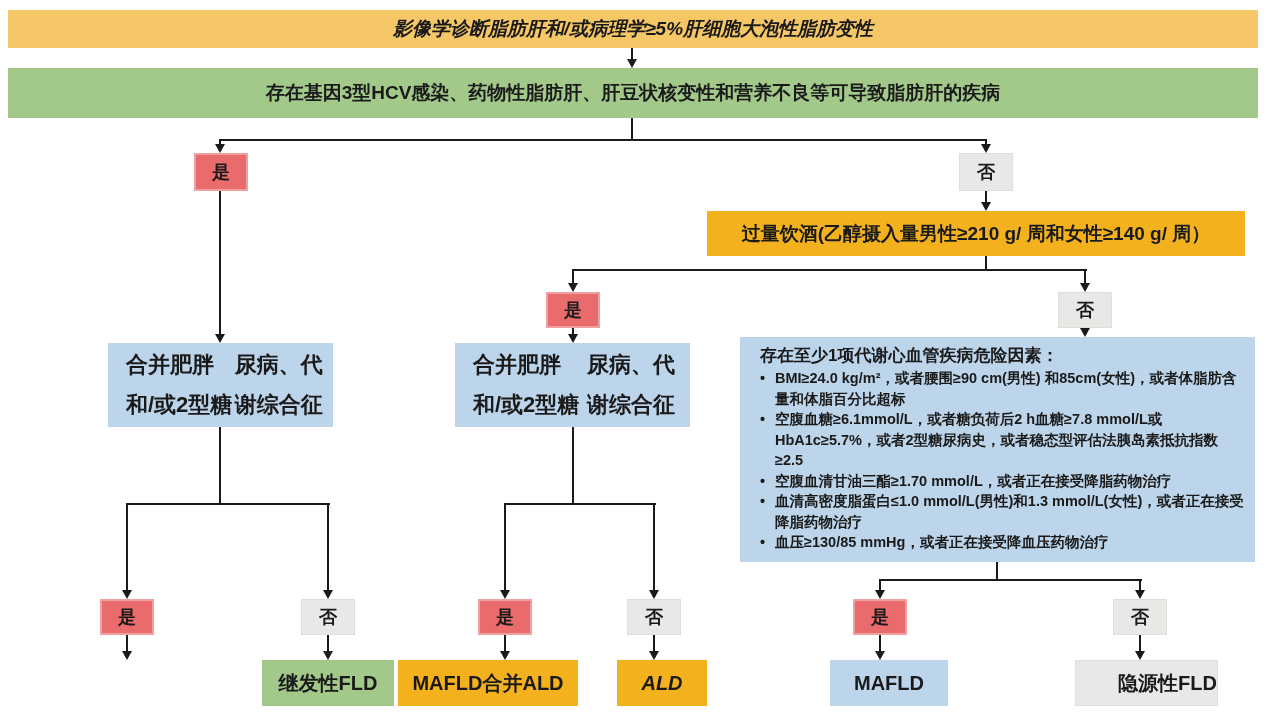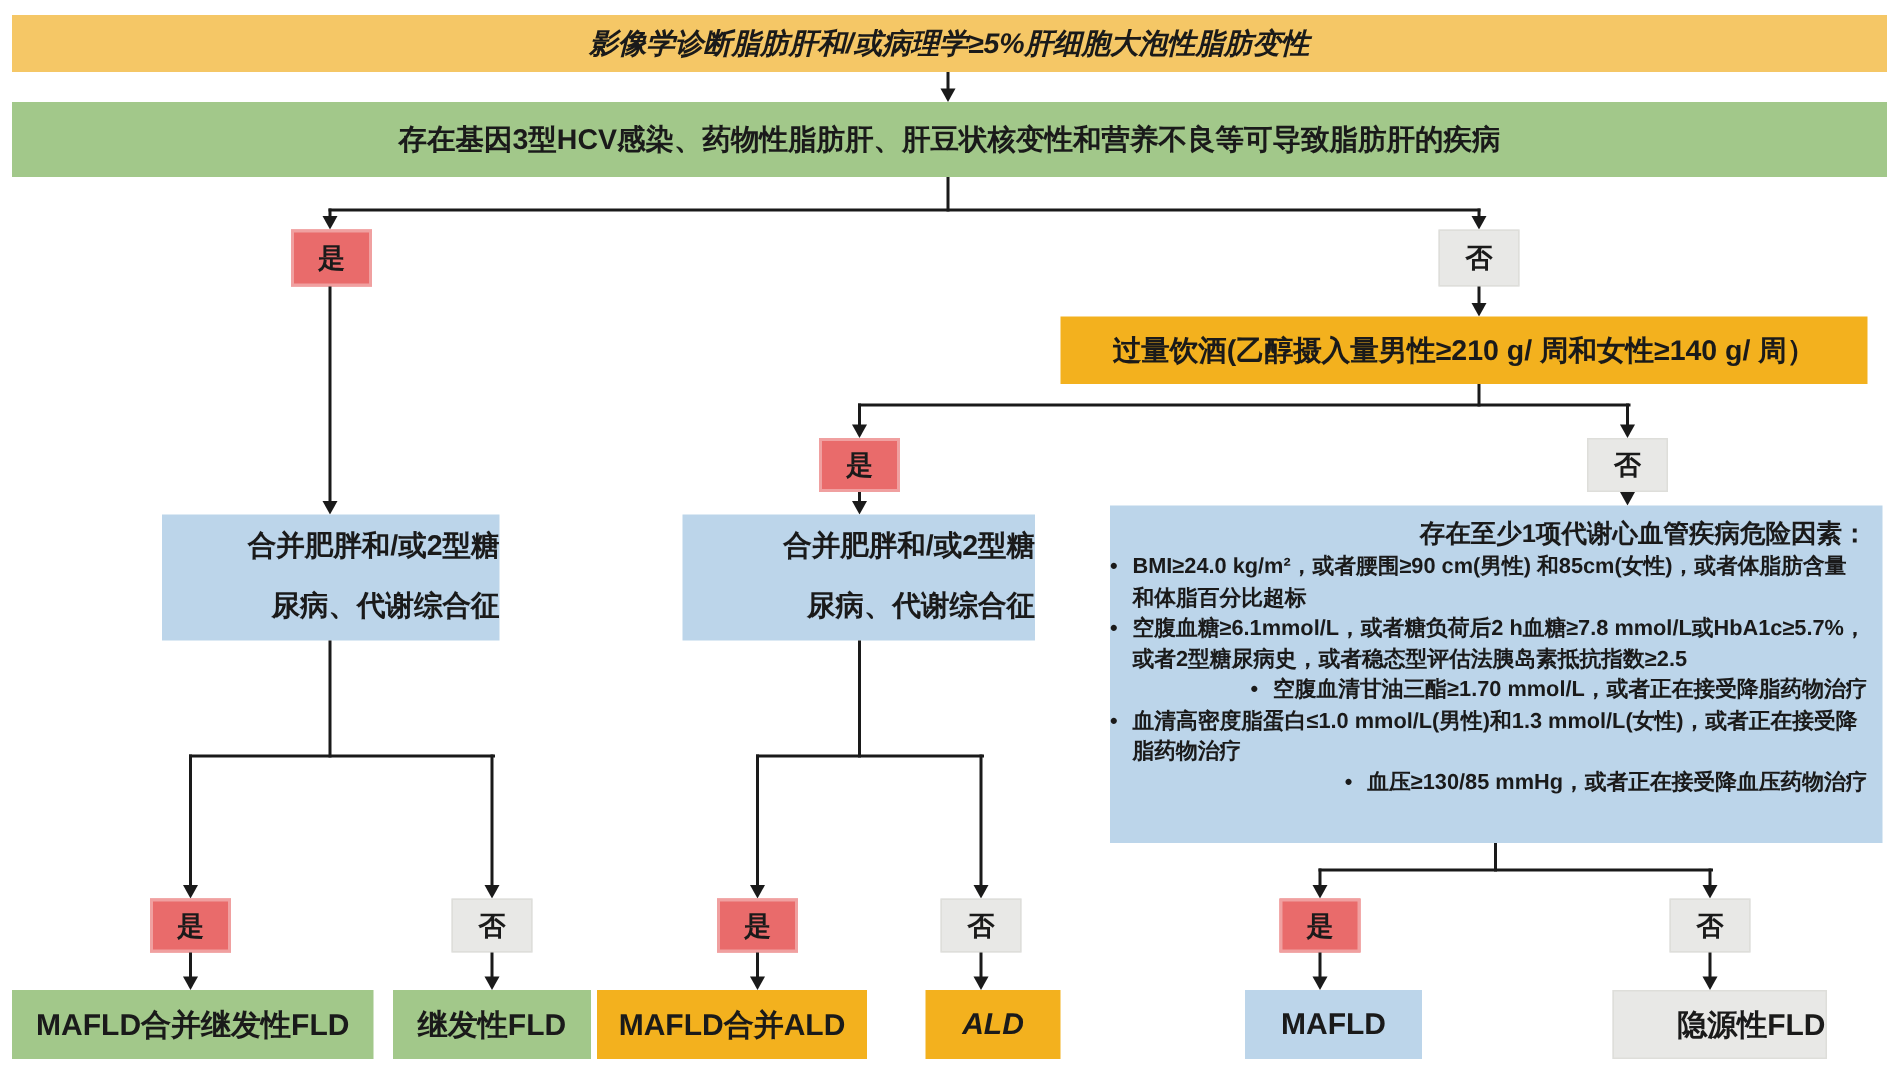--- a/index.html
+++ b/index.html
@@ -10,23 +10,23 @@
   .box{position:absolute;box-sizing:border-box;display:flex;align-items:center;justify-content:center;text-align:center;}
   .band{font-size:19px;font-weight:700;}
   .c-yellow{background:#F5C766;}
   .c-green{background:#A2C88A;}
   .c-red{background:#E96B6B;border:2px solid #F0A0A0;}
   .c-gray{background:#E8E8E6;border:1px solid #DEDEDA;}
   .c-orange{background:#F3B11E;}
   .c-blue{background:#BCD5EA;}
   .decision{font-size:18px;font-weight:700;}
   .outcome{font-size:20px;font-weight:700;}
-  .metabolic{flex-direction:column;align-items:flex-end;justify-content:center;padding-left:18px;text-align:left;
-    font-size:19px;font-weight:600;line-height:40px;}
-  .risk{flex-direction:column;align-items:flex-end;justify-content:flex-start;text-align:left;padding:7px 10px 6px 0;}
+  .metabolic{flex-direction:row;align-items:center;justify-content:center;padding-left:18px;text-align:left;
+    font-size:22px;font-weight:600;line-height:40px;}
+  .risk{flex-direction:column;align-items:flex-start;justify-content:flex-start;text-align:left;padding:7px 10px 6px 20px;}
   .risk-header{font-size:17px;font-weight:700;line-height:24px;}
   .risk-item{display:flex;font-size:14.5px;font-weight:600;line-height:20.5px;}
   .risk-bullet{width:15px;flex:0 0 15px;}
   .risk-text{flex:1;}
   .vl{position:absolute;width:2px;background:#1a1a1a;}
   .hl{position:absolute;height:2px;background:#1a1a1a;}
   .ah{position:absolute;width:0;height:0;border-left:5px solid transparent;border-right:5px solid transparent;border-top:9px solid #1a1a1a;}
 </style>
 </head>
 <body>
@@ -165,23 +165,20 @@
   <div class="ah" style="left:323px;top:651px;"></div>
   <div class="vl" style="left:504px;top:635px;height:17px;"></div>
   <div class="ah" style="left:500px;top:651px;"></div>
   <div class="vl" style="left:653px;top:635px;height:17px;"></div>
   <div class="ah" style="left:649px;top:651px;"></div>
   <div class="vl" style="left:879px;top:635px;height:17px;"></div>
   <div class="ah" style="left:875px;top:651px;"></div>
   <div class="vl" style="left:1139px;top:635px;height:17px;"></div>
   <div class="ah" style="left:1135px;top:651px;"></div>
 
-  <div class="box outcome c-green" style="left:8px;top:660px;width:241px;height:46px;">
-    <span>MAFLD合并继发性FLD</span>
-  </div>
   <div class="box outcome c-green" style="left:262px;top:660px;width:132px;height:46px;">
     <span>继发性FLD</span>
   </div>
   <div class="box outcome c-orange" style="left:398px;top:660px;width:180px;height:46px;">
     <span>MAFLD合并ALD</span>
   </div>
   <div class="box outcome c-orange" style="left:617px;top:660px;width:90px;height:46px;font-style:italic;">
     <span>ALD</span>
   </div>
   <div class="box outcome c-blue" style="left:830px;top:660px;width:118px;height:46px;">

